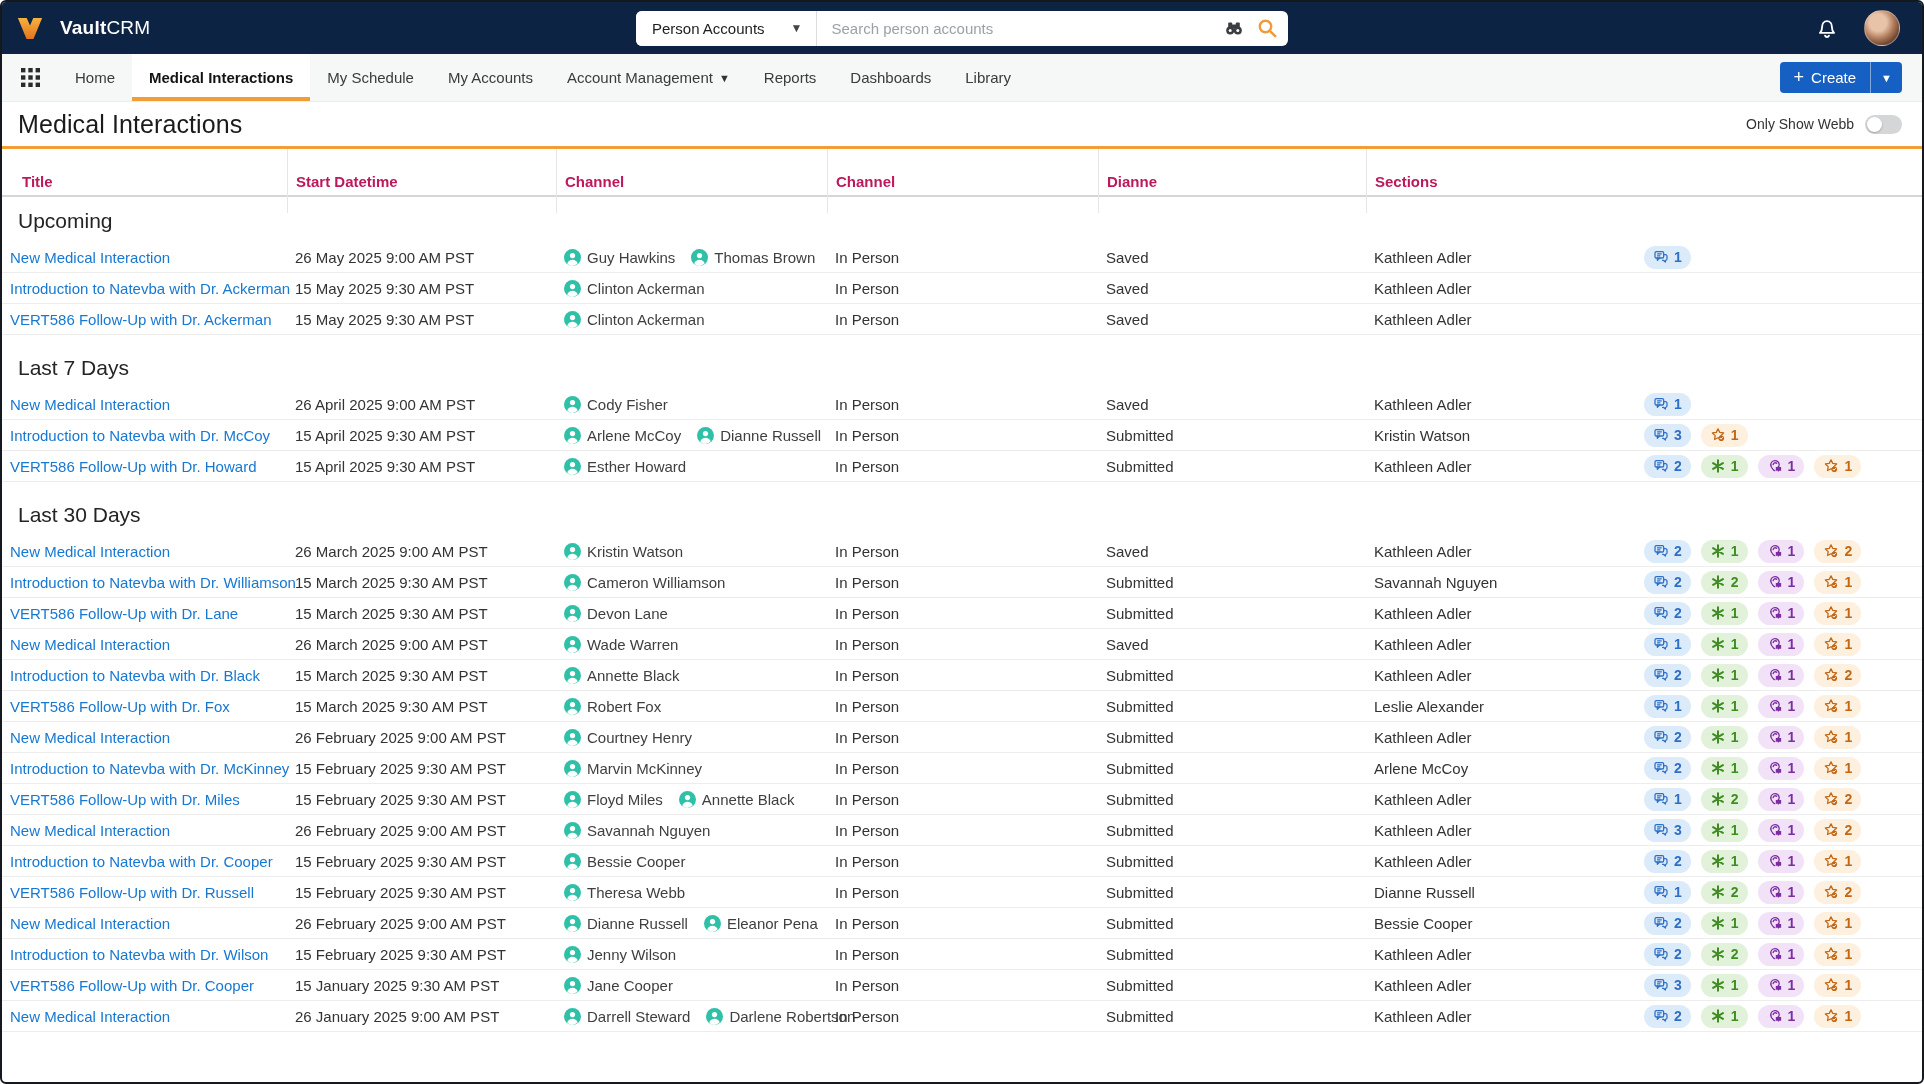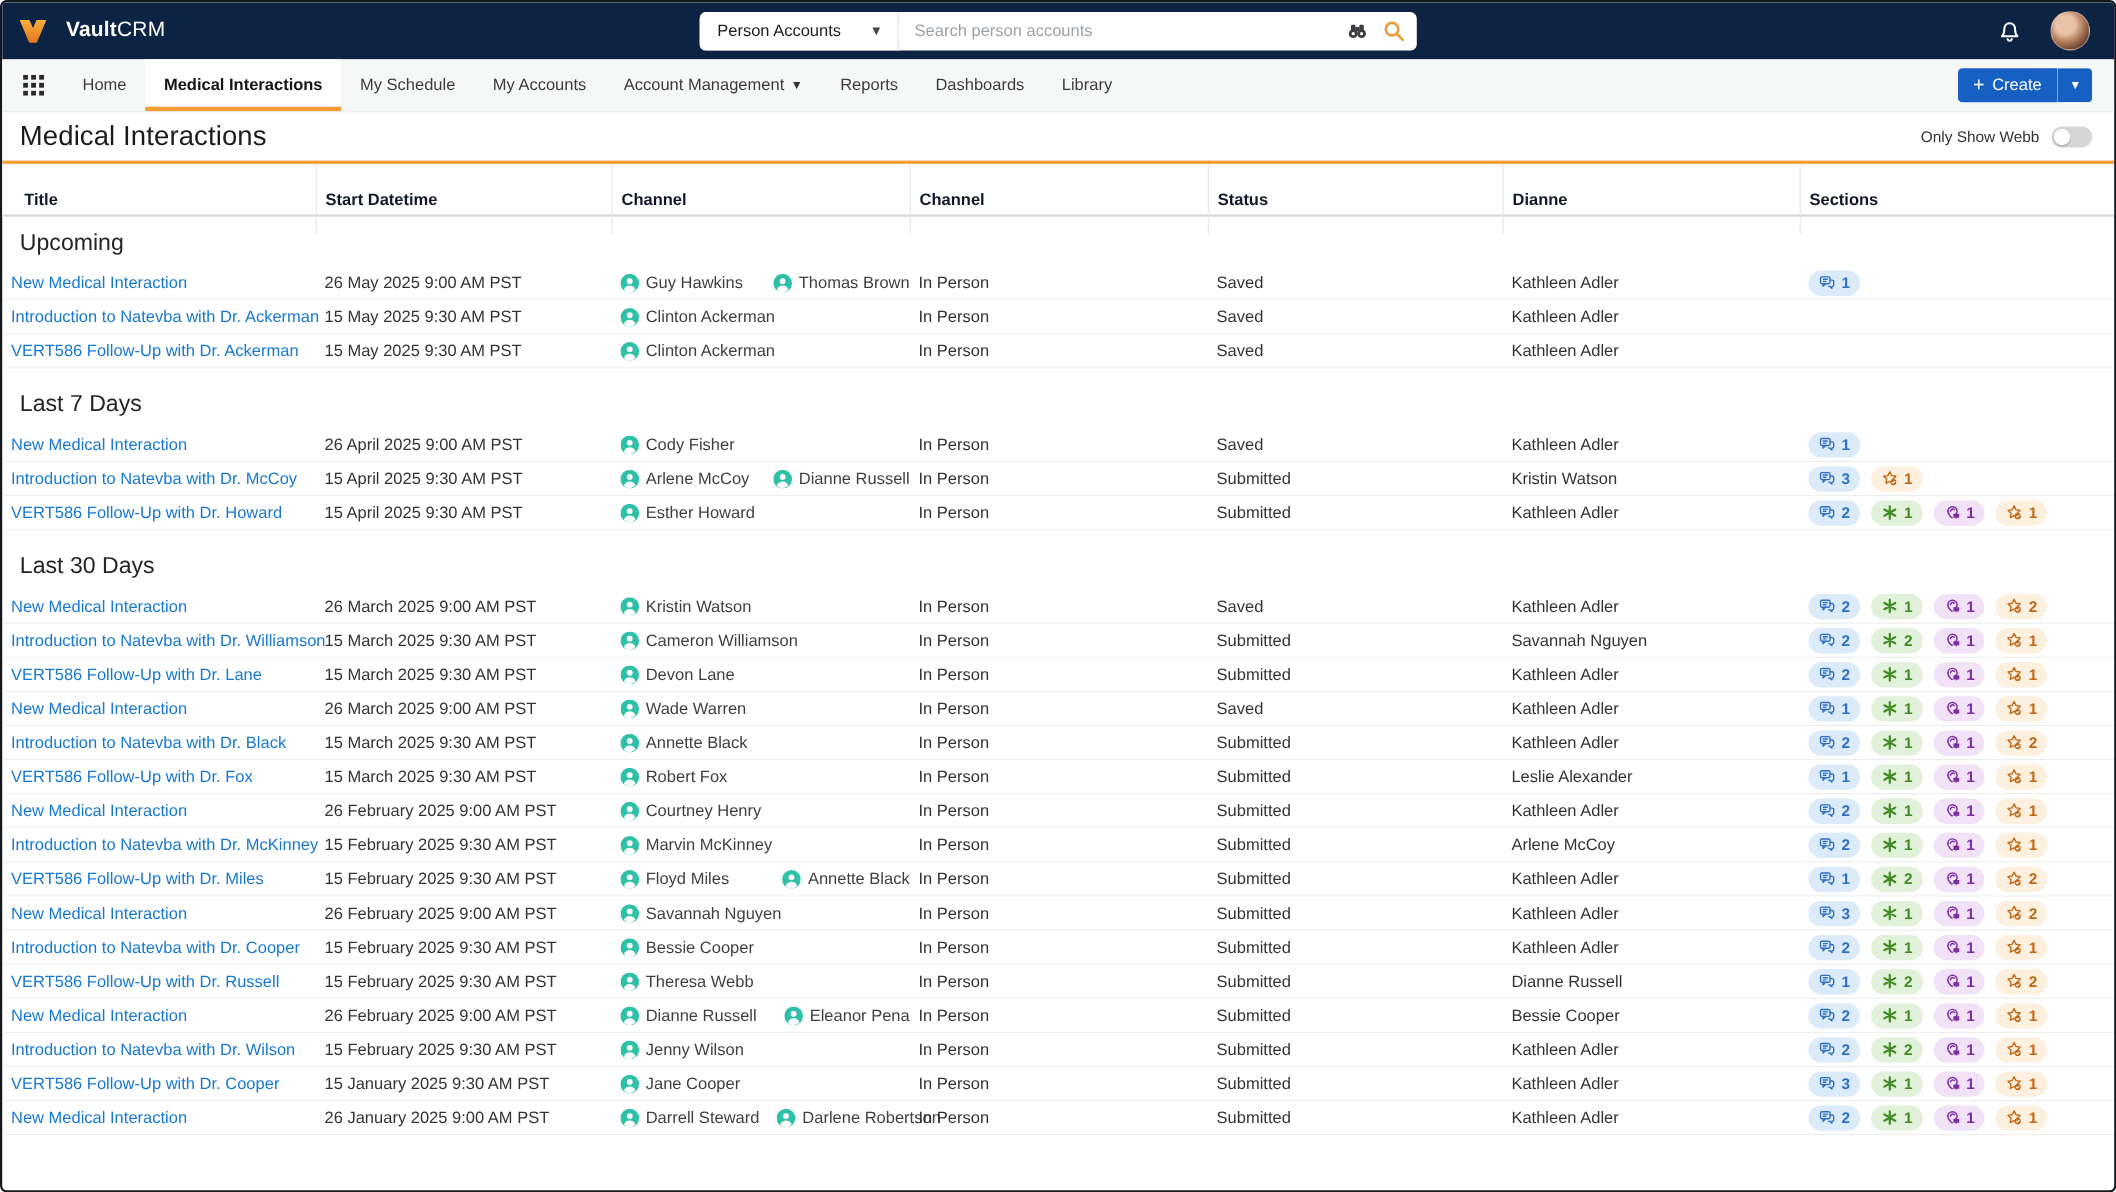--- a/index.html
+++ b/index.html
@@ -49,30 +49,30 @@
   .title-row{height:44px;display:flex;align-items:center;padding:0 20px 0 16px;background:#fff;}
   .title-row h1{font-size:25px;font-weight:400;color:#1B1B1B;letter-spacing:.1px}
   .osm{margin-left:auto;display:flex;align-items:center;gap:11px;font-size:14px;color:#333;}
   .toggle{width:37px;height:19px;border-radius:10px;background:#D4D6D8;position:relative;cursor:pointer;display:inline-block;}
   .toggle .knob{position:absolute;left:2px;top:2px;width:15px;height:15px;border-radius:50%;background:#fff;box-shadow:0 1px 2px rgba(0,0,0,.25);}
   .orange-rule{height:3px;background:var(--accent);}
 
   
   .grid-cols{display:grid;grid-template-columns:285px 269px 271px 271px 268px 270px 1fr;}
   .thead{height:48px;align-items:center;border-bottom:2px solid #D6D6D6;background:#fff;}
-  .th{font-size:15px;font-weight:700;color:#0f172a;padding-left:8px;height:64px;display:flex;align-items:center;cursor:pointer;}
+  .th{font-size:15px;font-weight:700;color:#be185d;padding-left:8px;height:64px;display:flex;align-items:center;cursor:pointer;}
   .th:first-child{padding-left:20px;}
   .th + .th{border-left:1px solid #E6E6E6;}
   .section-title{font-size:21px;color:#242424;padding:21px 16px 9px;}
   .section:first-of-type .section-title{padding-top:12px;}
   .row{height:31px;align-items:center;border-bottom:1px solid var(--row-border);font-size:15px;color:var(--text);white-space:nowrap;}
   .cell{padding-left:8px;overflow:visible;}
   .cell:first-child{}
   .link{color:var(--link);text-decoration:none;cursor:pointer;}
-  .people{display:flex;gap:16px;justify-content:space-between;}
+  .people{display:flex;gap:16px;}
   .chip{display:inline-flex;align-items:center;gap:6px;color:#3F3F3F;cursor:pointer;}
   .chip svg{width:17px;height:17px;flex:0 0 auto}
   .badges{display:flex;gap:10px;align-items:center;}
   .badge{display:inline-flex;align-items:center;gap:5px;height:23px;padding:0 9px;border-radius:12px;font-size:14px;font-weight:700;cursor:pointer;}
   .badge svg{width:16px;height:16px}
   .badge-chat{background:var(--b-chat-bg);color:var(--b-chat-fg);}
   .badge-asterisk{background:var(--b-ast-bg);color:var(--b-ast-fg);}
   .badge-ear{background:var(--b-ear-bg);color:var(--b-ear-fg);}
   .badge-star{background:var(--b-star-bg);color:var(--b-star-fg);}
 </style>
@@ -189,21 +189,20 @@
     </div>
   </div>
   <div class="orange-rule"></div>
 
   <div class="table">
     <div class="thead grid-cols" id="thead">
         <div class="th">Title</div>
         <div class="th">Start Datetime</div>
         <div class="th">Channel</div>
         <div class="th">Channel</div>
-        <div class="th">Status</div>
         <div class="th">Dianne</div>
         <div class="th">Sections</div>
       </div>
     <div id="tbody">
         <div class="section">
           <div class="section-title">Upcoming</div>
           <div class="row grid-cols">
             <div class="cell"><a class="link">New Medical Interaction</a></div>
             <div class="cell">26 May 2025 9:00 AM PST</div>
             <div class="cell people">

